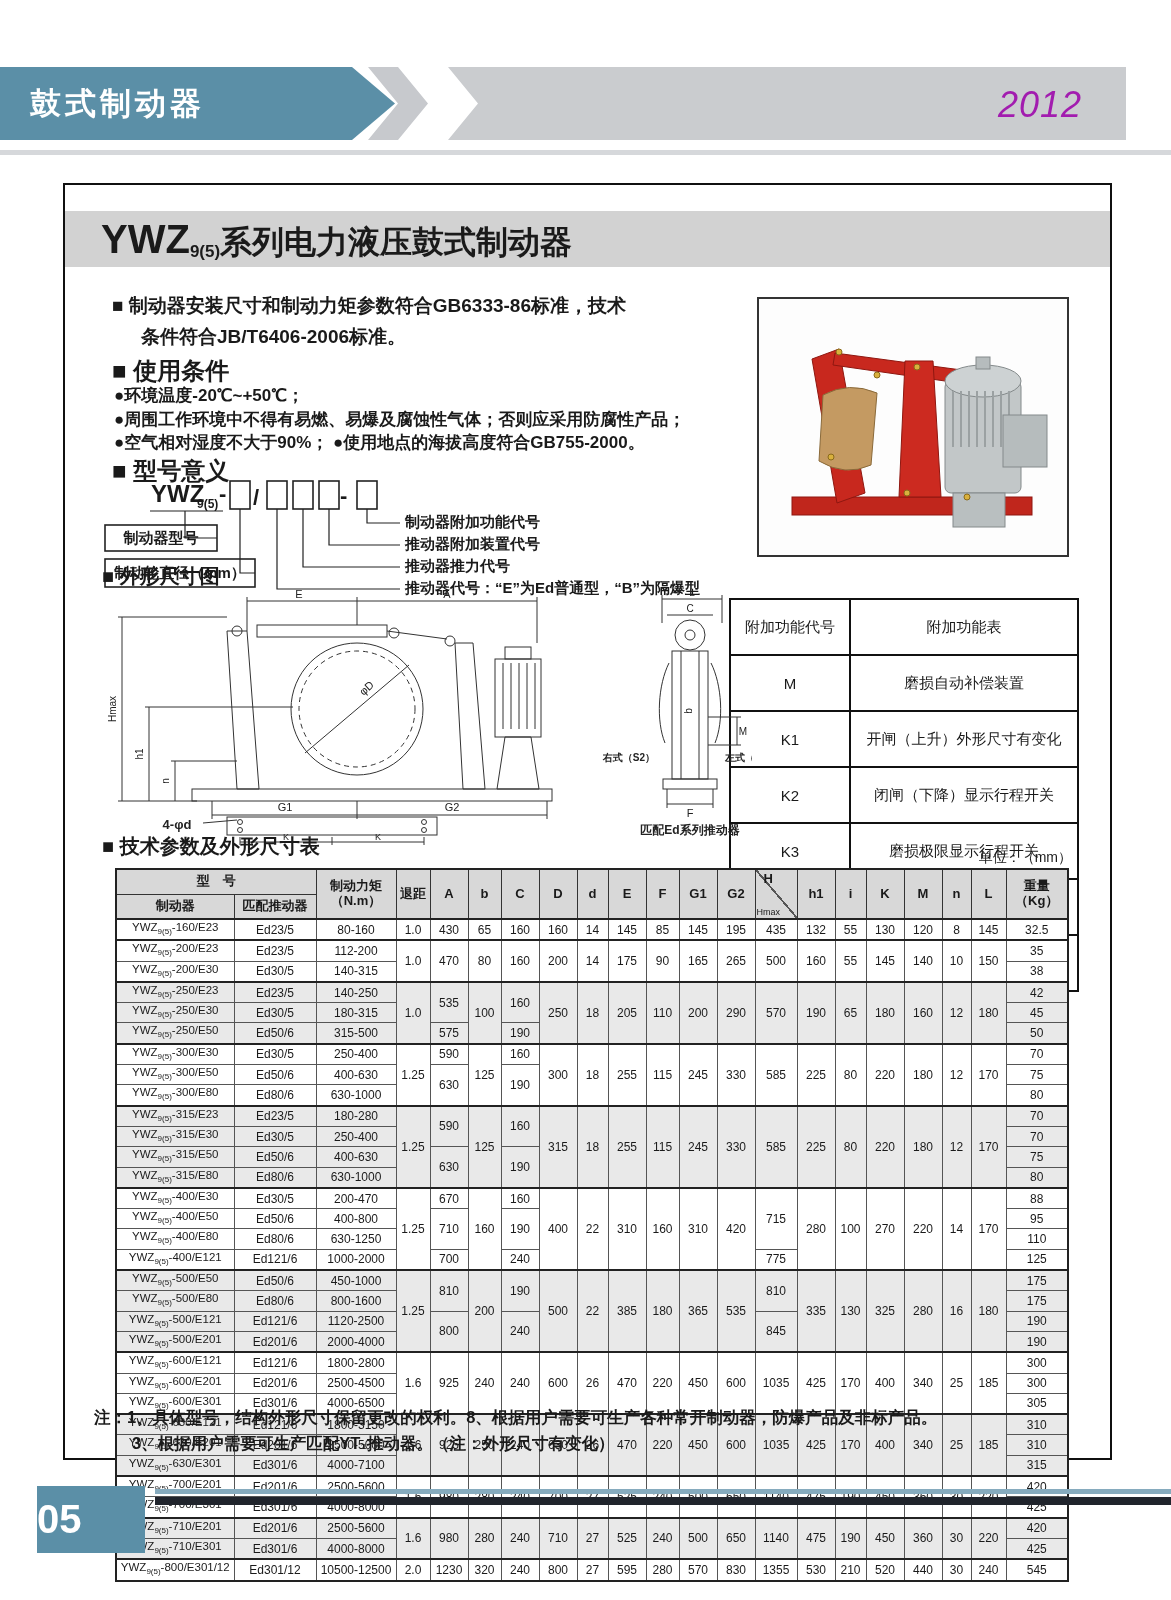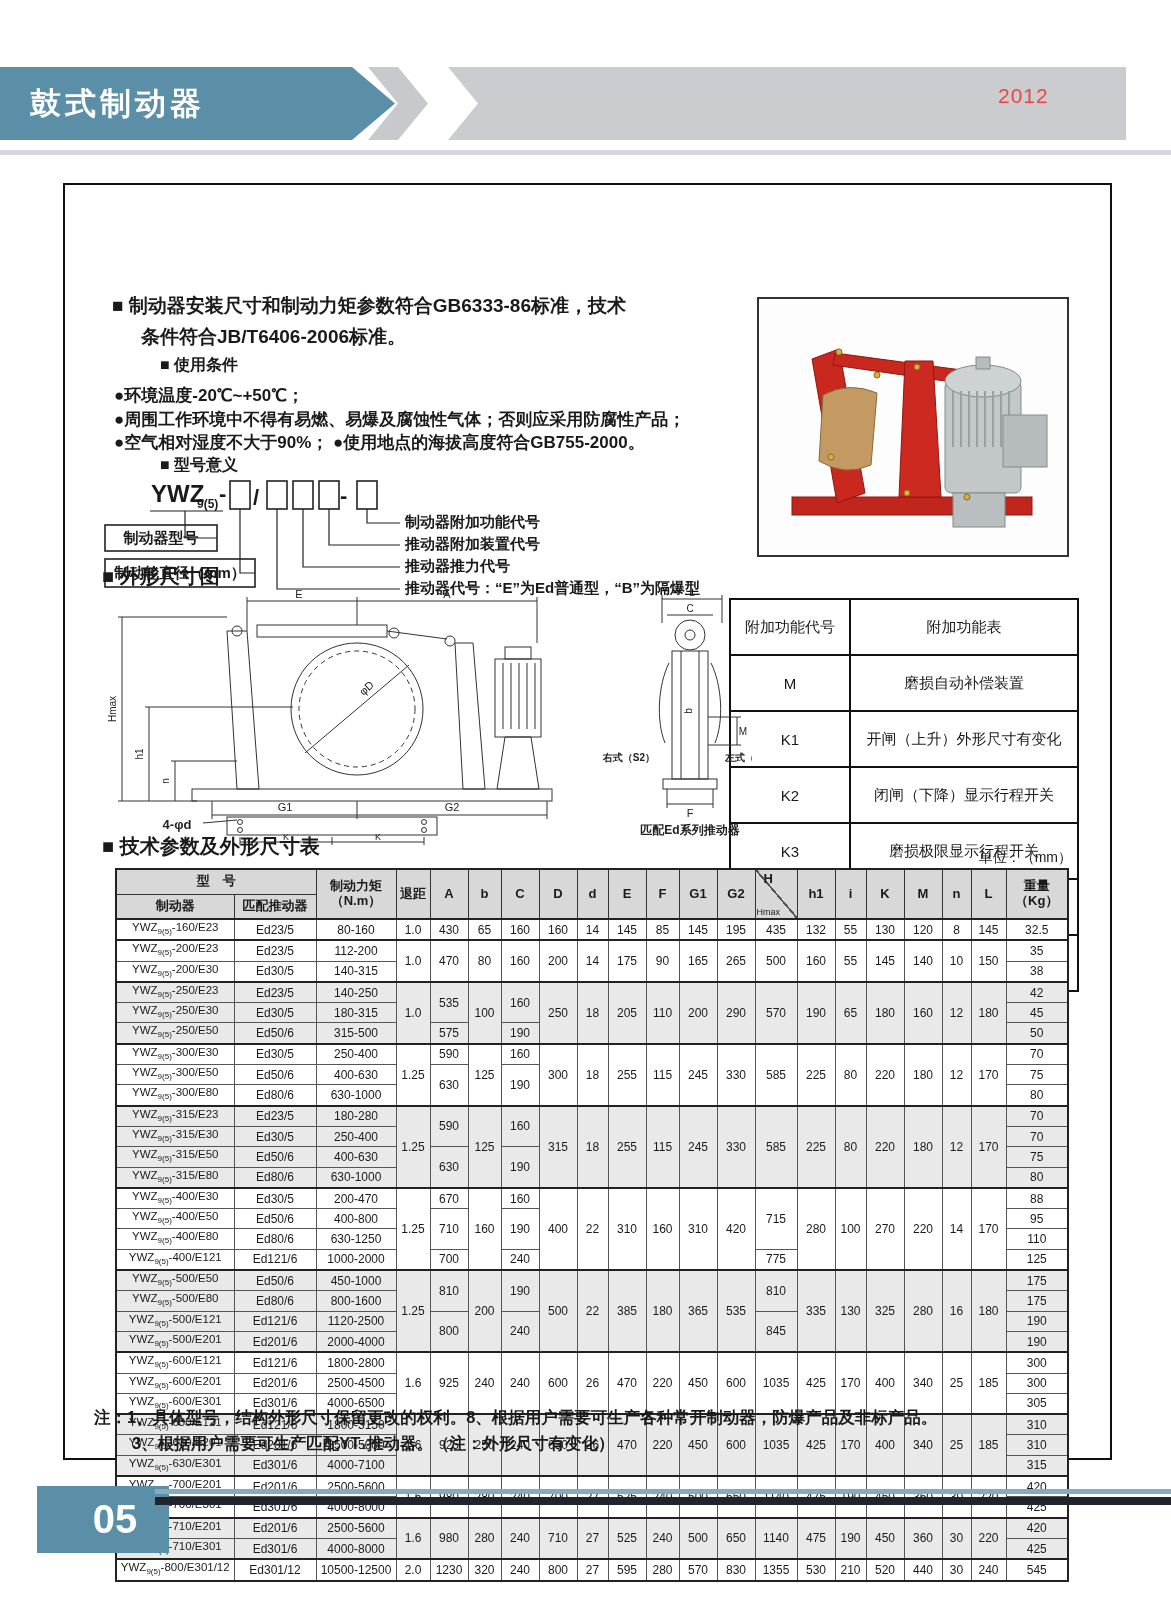--- a/index.html
+++ b/index.html
@@ -7,31 +7,31 @@
         font-family:"Liberation Sans",sans-serif;color:#1a1a1a;}
   
   .band{position:absolute;left:0;top:67px;width:1171px;height:82px;}
   .band-teal{position:absolute;left:0;top:0;width:395px;height:73px;background:#5b8fa7;
              clip-path:polygon(0 0,352px 0,395px 50%,352px 100%,0 100%);}
   .band-chev{position:absolute;left:368px;top:0;width:60px;height:73px;background:#c7c9cd;
              clip-path:polygon(0 0,30px 0,60px 50%,30px 100%,0 100%,30px 50%);}
   .band-gray{position:absolute;left:448px;top:0;width:678px;height:73px;background:#cacccf;
              clip-path:polygon(0 0,678px 0,678px 100%,0 100%,30px 50%);}
   .band-title{position:absolute;left:30px;top:16px;font-size:31px;font-weight:bold;color:#fff;letter-spacing:4px;}
-  .band-year{position:absolute;left:998px;top:84px;font-size:21px;color:#ef4444;letter-spacing:1px;}
+  .band-year{position:absolute;left:998px;top:84px;font-size:36px;color:#a21caf;letter-spacing:1px;font-style:italic;}
   .band-underline{position:absolute;left:0;top:150px;width:1171px;height:5px;background:#d6d8db;}
   
   .frame{position:absolute;left:63px;top:183px;width:1045px;height:1273px;border:2px solid #101010;background:#fff;}
   .title-band{position:absolute;left:0;top:26px;width:100%;height:56px;background:#d2d2d2;}
   .doc-title{position:absolute;left:36px;top:6px;white-space:nowrap;}
   .doc-title .tp{font-size:40px;font-weight:bold;}
   .doc-title sub{font-size:17px;font-weight:bold;}
   .doc-title .tr{font-size:32px;font-weight:bold;}
   .b-strong{position:absolute;font-weight:bold;font-size:19px;white-space:nowrap;}
-  .b-head{position:absolute;font-weight:bold;font-size:16px;white-space:nowrap;margin-left:48px;}
+  .b-head{position:absolute;font-weight:bold;font-size:24px;white-space:nowrap;}
   .b-item{position:absolute;font-weight:bold;font-size:17px;white-space:nowrap;}
   
   .model-svg{position:absolute;left:30px;top:280px;width:620px;height:135px;}
   
   .photo{position:absolute;left:692px;top:112px;width:312px;height:260px;}
   
   .func-title{position:absolute;left:660px;top:381px;width:358px;text-align:center;
               font-size:23px;font-weight:bold;letter-spacing:3px;margin-top:32px;}
   #func-table{position:absolute;left:664px;top:413px;width:350px;border-collapse:collapse;border:2px solid #111;}
   #func-table th,#func-table td{border:2px solid #111;font-size:15px;font-weight:normal;
@@ -53,41 +53,46 @@
   #specs-table td.gs{border-top:2px solid #222;}
   #specs-table td.model{font-size:11.5px;}
   #specs-table sub{font-size:8px;}
   .h-cell{position:relative;}
   .h-cell .h-top{position:absolute;top:2px;left:8px;}
   .h-cell .h-bot{position:absolute;bottom:1px;left:1px;font-size:9px;font-weight:normal;}
   .h-cell .h-diag{position:absolute;inset:0;background:linear-gradient(to top right,transparent 48.5%,#555 48.5%,#555 51.5%,transparent 51.5%);}
   .note-line{position:absolute;font-size:16.5px;font-weight:bold;white-space:nowrap;}
   
   .page-box{position:absolute;left:37px;top:1486px;width:108px;height:67px;background:#5b8fa7;
-            color:#fff;font-size:40px;font-weight:bold;text-align:center;line-height:67px;padding-left:24px;}
+            color:#fff;font-size:40px;font-weight:bold;line-height:67px;}
   .foot-teal{position:absolute;left:155px;top:1489px;width:1016px;height:5px;background:#86abbe;}
   .foot-black{position:absolute;left:155px;top:1497px;width:1016px;height:8px;background:#20242c;}
   svg text{font-family:"Liberation Sans",sans-serif;}
 </style>
 </head>
 <body>
 
 <div class="page">
 
   <div class="band">
     <div class="band-teal"></div>
     <div class="band-chev"></div>
     <div class="band-gray"></div>
     <div class="band-title">鼓式制动器</div>
   </div>
   <div class="band-year">2012</div>
   <div class="band-underline"></div>
 
   <div class="frame">
 
+    <div class="title-band">
+      <div class="doc-title">
+        <span class="tp">YWZ</span><sub>9(5)</sub><span class="tr">系列电力液压鼓式制动器</span>
+      </div>
+    </div>
 
     <div class="b-strong" style="left:47px;top:108px;">■ 制动器安装尺寸和制动力矩参数符合GB6333-86标准，技术</div>
     <div class="b-strong" style="left:76px;top:139px;">条件符合JB/T6406-2006标准。</div>
     <div class="b-head" style="left:47px;top:170px;">■ 使用条件</div>
     <div class="b-item" style="left:49px;top:199px;">●环境温度-20℃~+50℃；</div>
     <div class="b-item" style="left:49px;top:223px;">●周围工作环境中不得有易燃、易爆及腐蚀性气体；否则应采用防腐性产品；</div>
     <div class="b-item" style="left:49px;top:246px;">●空气相对湿度不大于90%；  ●使用地点的海拔高度符合GB755-2000。</div>
     <div class="b-head" style="left:47px;top:270px;">■ 型号意义</div>
 
     <svg class="model-svg" viewBox="0 0 620 135">

